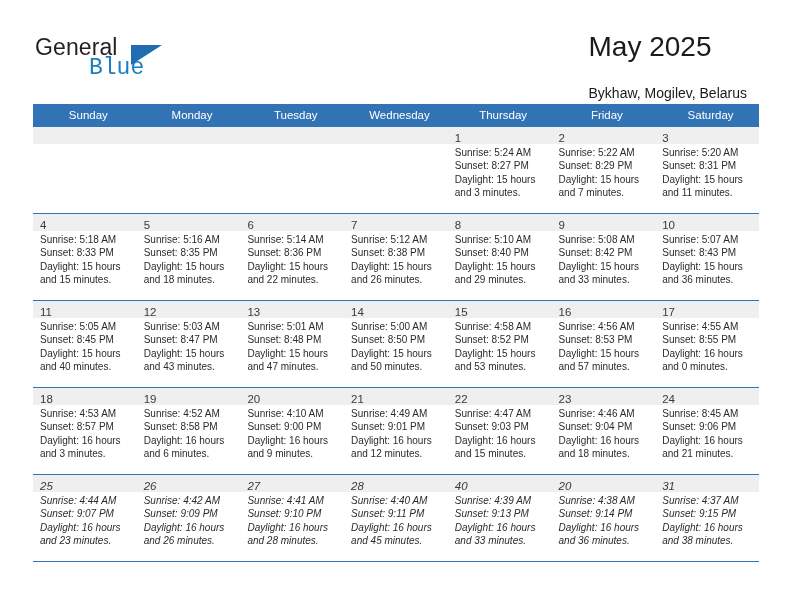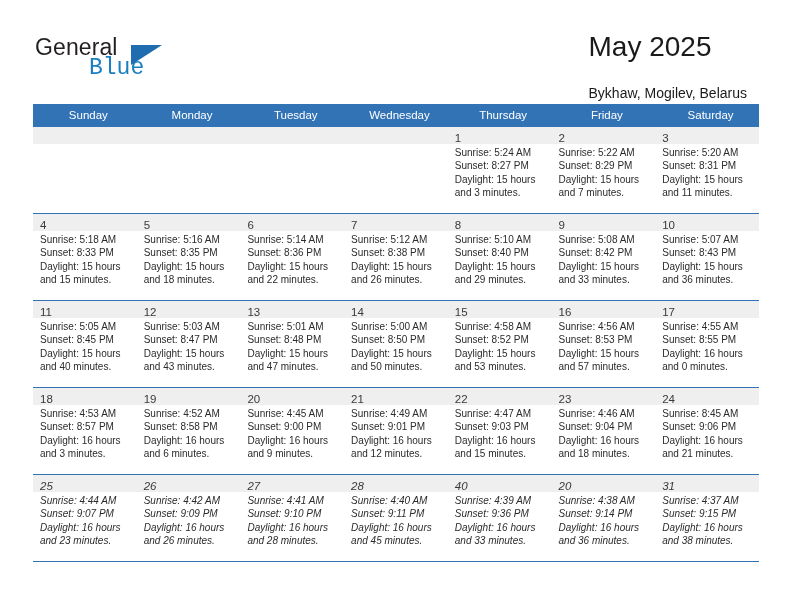--- a/index.html
+++ b/index.html
@@ -416,21 +416,21 @@
                 <div>Sunset: 8:58 PM</div>
                 <div>Daylight: 16 hours</div>
                 <div>and 6 minutes.</div>
               </div>
             </div>
           </td>
           <td>
             <div class="cell">
               <div class="daynum-strip"><span class="daynum">20</span></div>
               <div class="info">
-                <div>Sunrise: 4:45 AM</div>
+                <div>Sunrise: 4:10 AM</div>
                 <div>Sunset: 9:00 PM</div>
                 <div>Daylight: 16 hours</div>
                 <div>and 9 minutes.</div>
               </div>
             </div>
           </td>
           <td>
             <div class="cell">
               <div class="daynum-strip"><span class="daynum">21</span></div>
               <div class="info">
@@ -518,21 +518,21 @@
                 <div>Daylight: 16 hours</div>
                 <div>and 45 minutes.</div>
               </div>
             </div>
           </td>
           <td>
             <div class="cell">
               <div class="daynum-strip"><span class="daynum">40</span></div>
               <div class="info">
                 <div>Sunrise: 4:39 AM</div>
-                <div>Sunset: 9:36 PM</div>
+                <div>Sunset: 9:13 PM</div>
                 <div>Daylight: 16 hours</div>
                 <div>and 33 minutes.</div>
               </div>
             </div>
           </td>
           <td>
             <div class="cell">
               <div class="daynum-strip"><span class="daynum">20</span></div>
               <div class="info">
                 <div>Sunrise: 4:38 AM</div>

